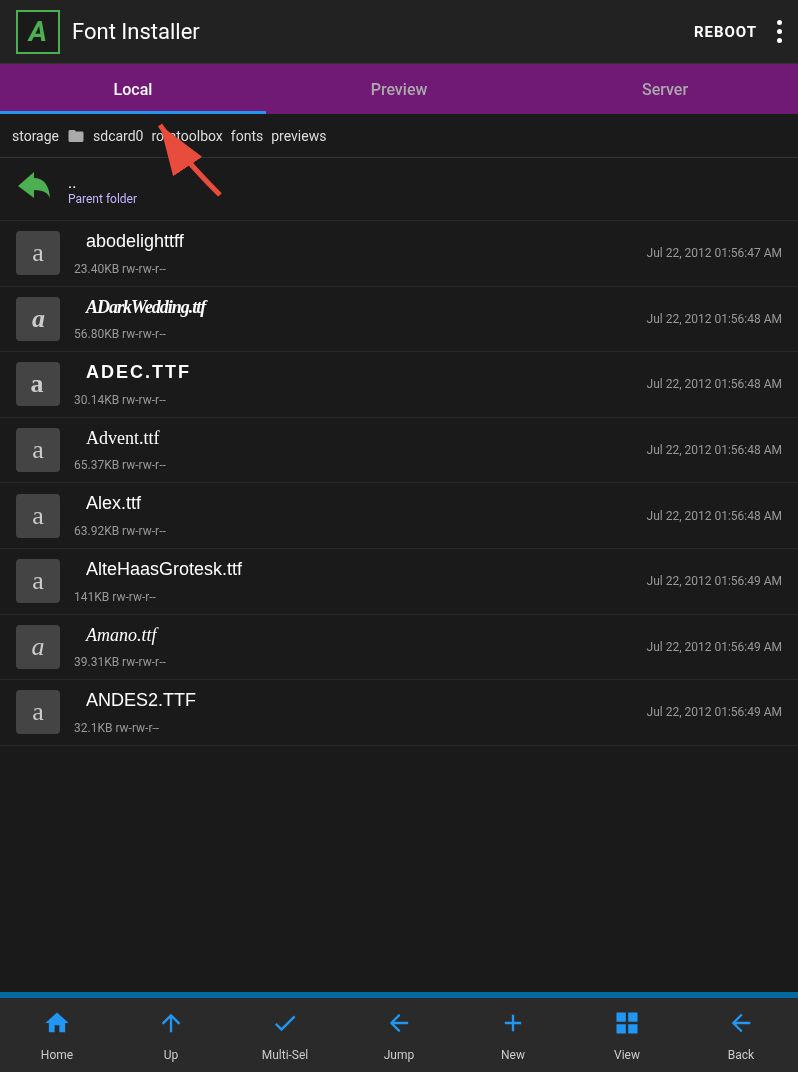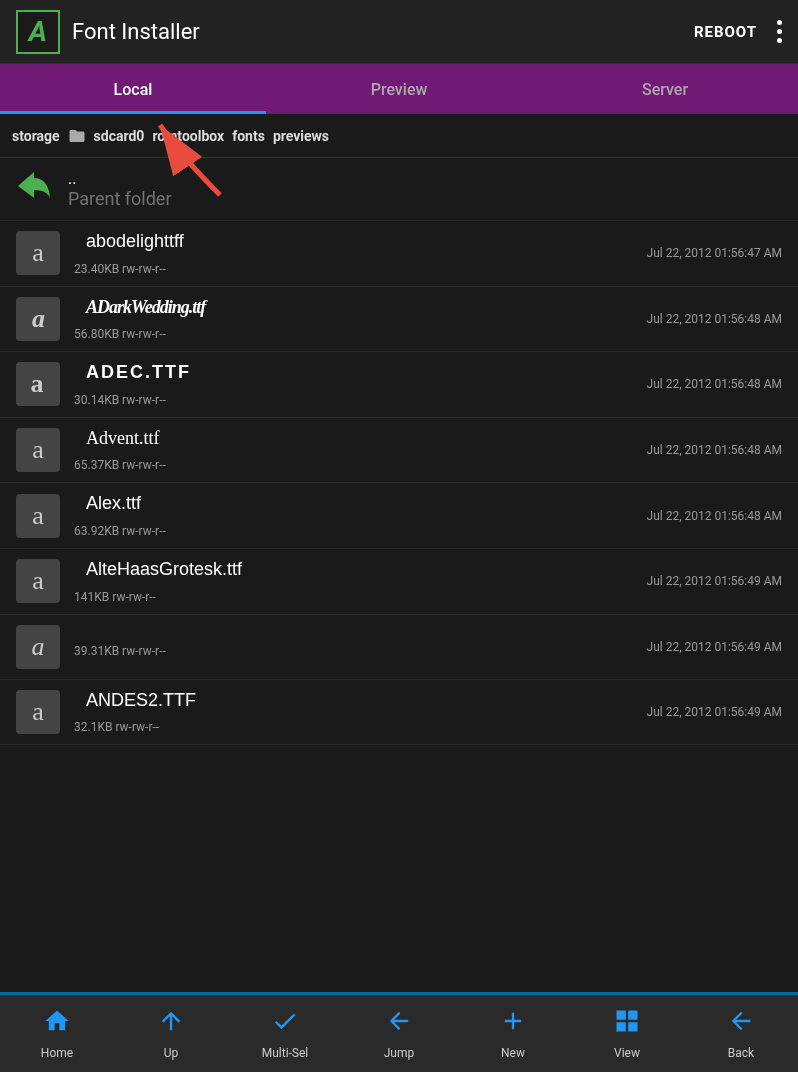--- a/index.html
+++ b/index.html
@@ -100,21 +100,20 @@
     
     .breadcrumb {
       background: #1a1a1a;
       height: 44px;
       display: flex;
       align-items: center;
       padding: 0 12px;
       gap: 8px;
       border-bottom: 1px solid #333;
       overflow-x: auto;
-      font-weight: bold;
     }
     .breadcrumb-item {
       font-size: 14px;
       color: #ddd;
       white-space: nowrap;
       cursor: pointer;
     }
     .breadcrumb-sep {
       width: 18px;
       height: 18px;
@@ -143,22 +142,22 @@
     }
     .parent-folder-text {
       display: flex;
       flex-direction: column;
     }
     .parent-folder-dots {
       font-size: 16px;
       color: #fff;
     }
     .parent-folder-label {
-      font-size: 18px;
-      color: #737373;
+      font-size: 12px;
+      color: #c4b5fd;
     }
 
     
     .file-row {
       display: flex;
       align-items: center;
       padding: 10px 16px;
       border-bottom: 1px solid #2a2a2a;
       cursor: pointer;
     }
@@ -213,21 +212,21 @@
     .bottom-nav {
       position: absolute;
       bottom: 0;
       left: 0;
       right: 0;
       height: 80px;
       background: #2a2a2a;
       display: flex;
       align-items: center;
       justify-content: space-around;
-      border-top: 3px solid #0369a1;
+      border-top: 6px solid #0369a1;
       margin-top: 32px;
     }
     .nav-item {
       display: flex;
       flex-direction: column;
       align-items: center;
       gap: 4px;
       cursor: pointer;
       flex: 1;
     }
@@ -363,20 +362,21 @@
       <div class="file-name font-alte">AlteHaasGrotesk.ttf</div>
       <div class="file-meta">141KB rw-rw-r--</div>
     </div>
     <div class="file-date">Jul 22, 2012 01:56:49 AM</div>
   </div>
       <div class="file-row">
     <div class="file-icon">
       <span class="font-amano">a</span>
     </div>
     <div class="file-info">
+      <div class="file-name font-amano">Amano.ttf</div>
       <div class="file-meta">39.31KB rw-rw-r--</div>
     </div>
     <div class="file-date">Jul 22, 2012 01:56:49 AM</div>
   </div>
       <div class="file-row">
     <div class="file-icon">
       <span class="font-andes">a</span>
     </div>
     <div class="file-info">
       <div class="file-name font-andes">ANDES2.TTF</div>

